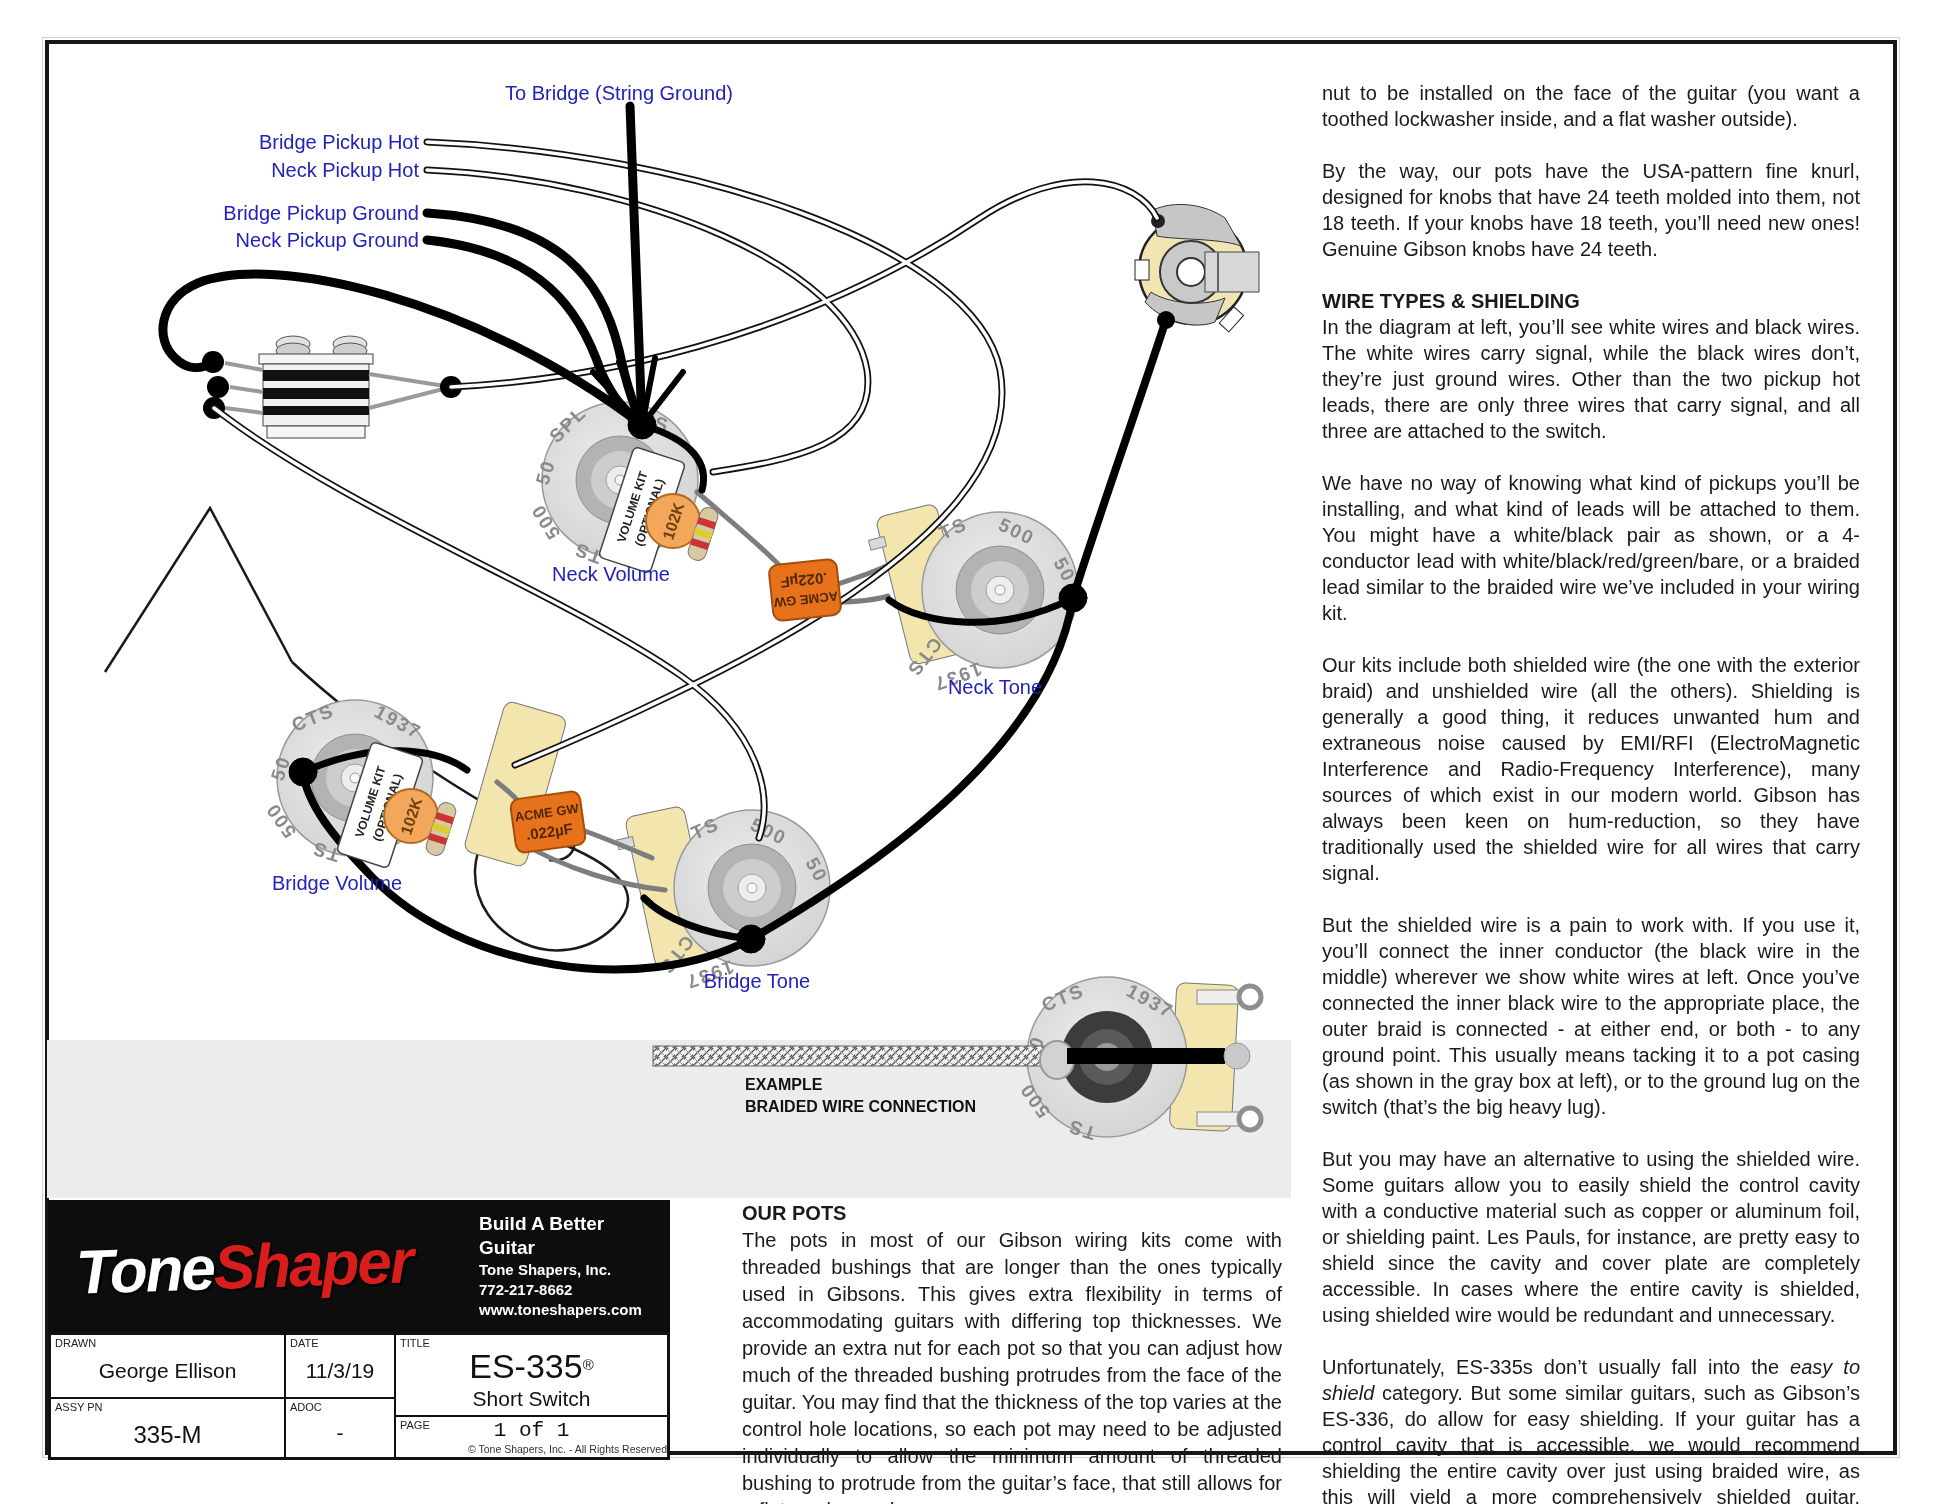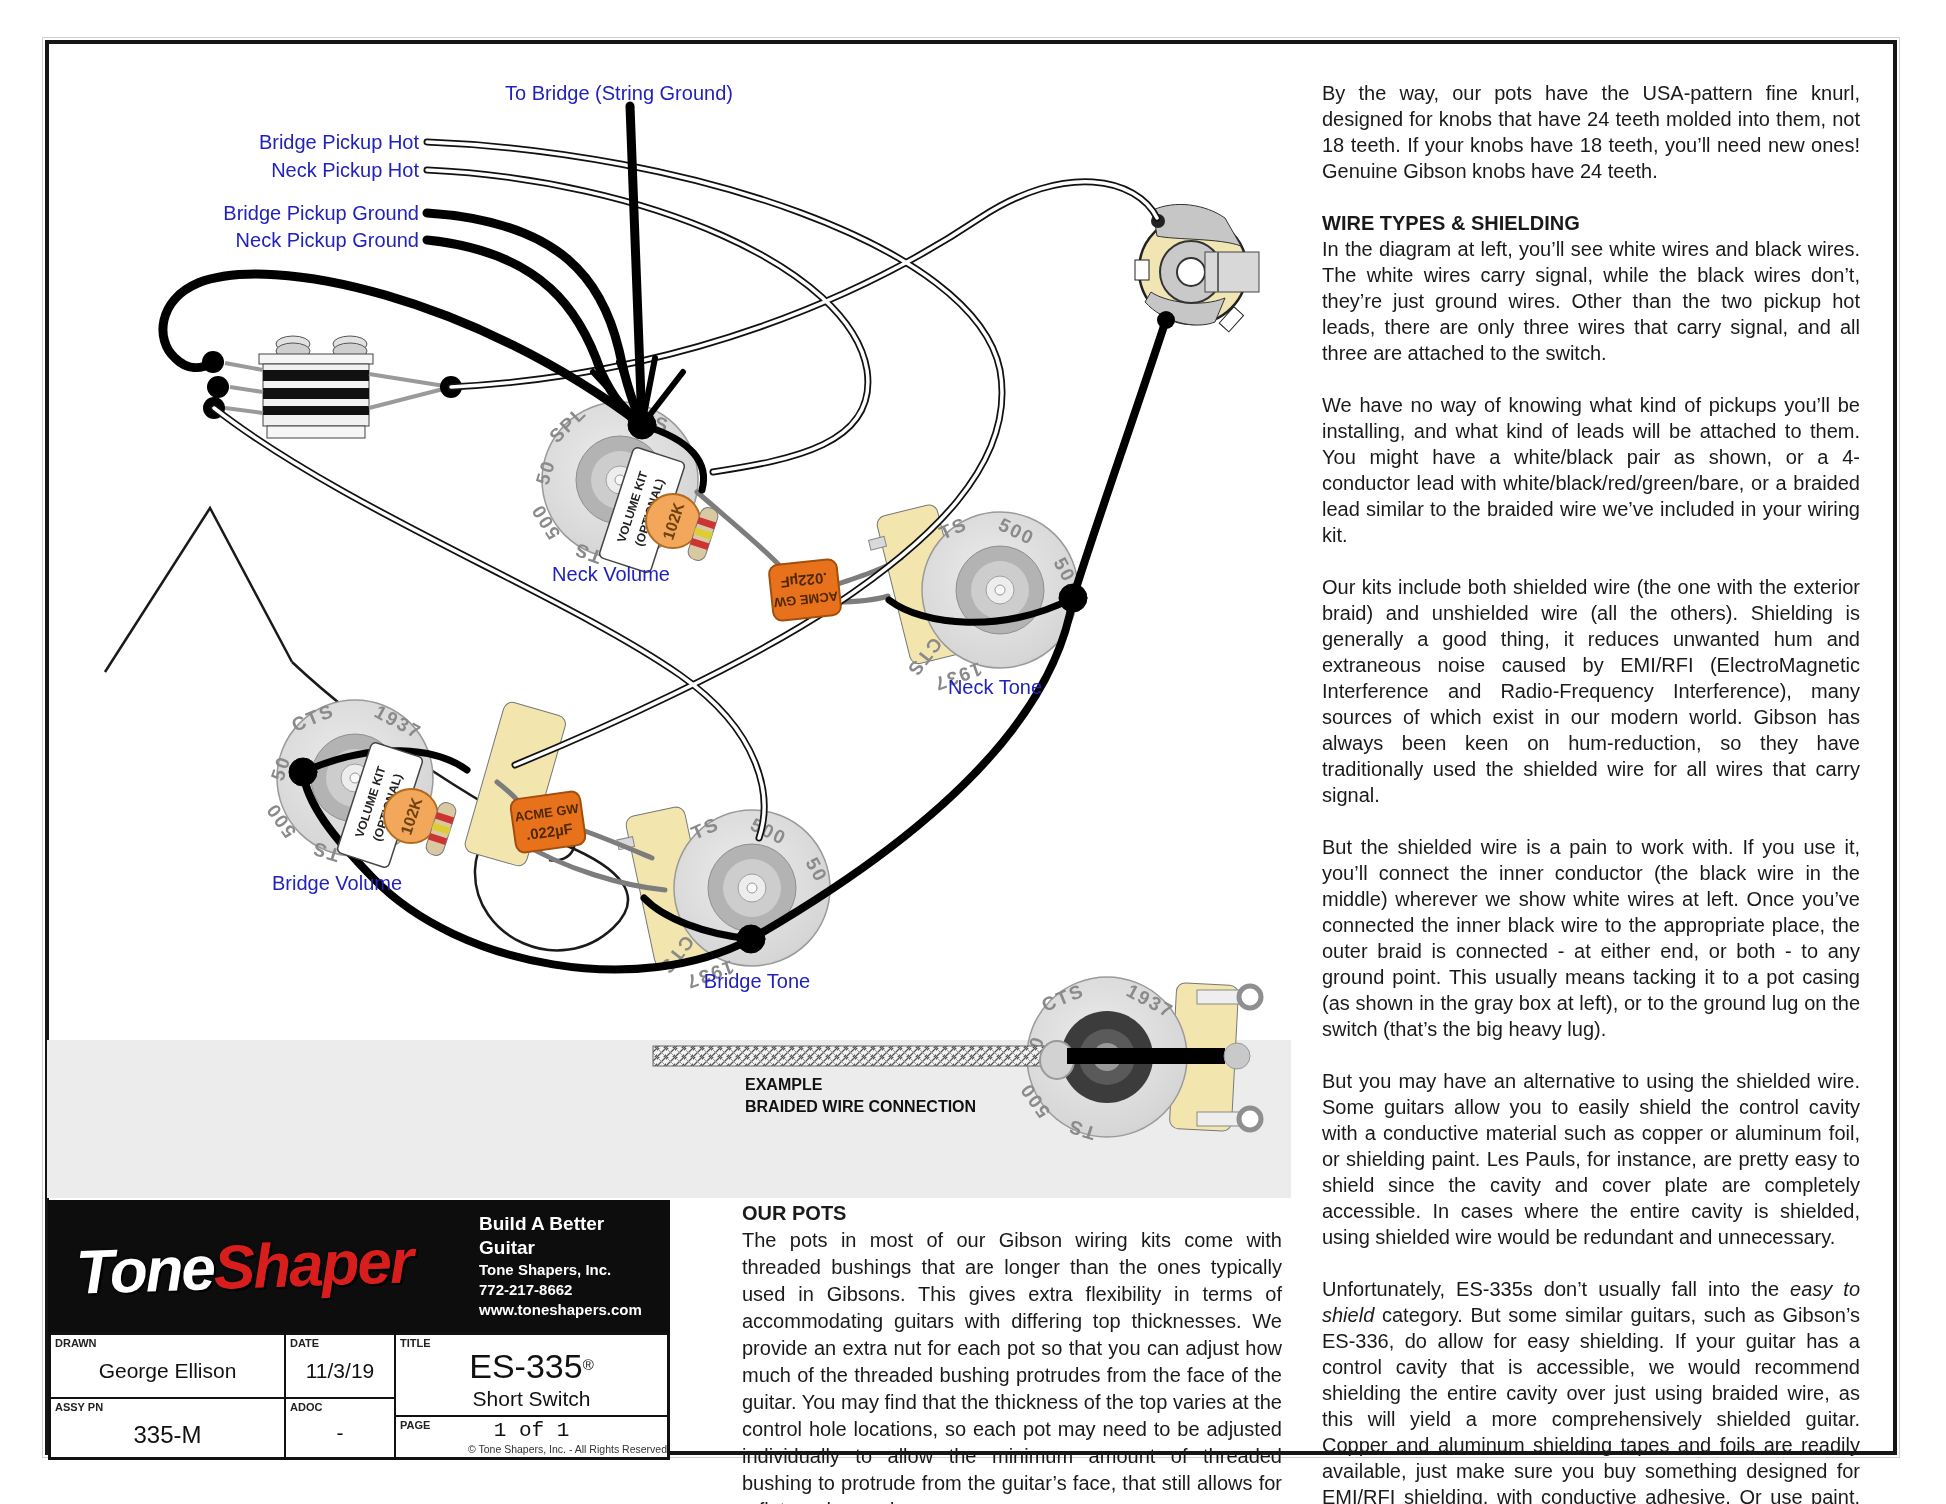--- a/index.html
+++ b/index.html
@@ -43,21 +43,21 @@
     margin-left:28px;transform:rotate(-2deg);white-space:nowrap;
     text-shadow:0 0 3px #000, 2px 2px 0 #000;
   }
   .tb-logo-tone{color:#ffffff;}
   .tb-logo-shaper{color:#d81d1d;}
   .tb-info{position:absolute;right:16px;top:12px;text-align:left;color:#fff;width:175px;}
   .tb-info .tagline{font-size:19px;font-weight:bold;line-height:24px;}
   .tb-info .co{font-size:15px;font-weight:bold;line-height:20px;}
   .tb-table{position:absolute;left:0;top:132px;width:622px;height:128px;border:2px solid #111;box-sizing:border-box;background:#fff;}
   .tb-cell{position:absolute;box-sizing:border-box;border:1px solid #111;}
-  .tb-label{position:absolute;left:4px;top:2px;font-size:11px;font-weight:bold;color:#222;}
+  .tb-label{position:absolute;left:4px;top:2px;font-size:11px;font-weight:normal;color:#222;}
   .tb-value{position:absolute;left:0;right:0;text-align:center;font-size:21px;color:#111;}
   .tb-title-main{font-size:34px;}
   .tb-title-reg{font-size:15px;vertical-align:super;}
   .tb-copy{position:absolute;left:0;right:0;bottom:2px;text-align:right;font-size:10.5px;color:#333;}
   .i{font-style:italic;}
 </style>
 </head>
 <body>
 
 <div class="page-border"></div>
@@ -319,20 +319,21 @@
     <text x="292" y="850" text-anchor="middle">Bridge Volume</text>
     <text x="712" y="948" text-anchor="middle">Bridge Tone</text>
   </g>
   <g font-size="16" font-weight="bold" fill="#111">
     <text x="700" y="1050">EXAMPLE</text>
     <text x="700" y="1072">BRAIDED WIRE CONNECTION</text>
   </g>
 </svg>
 
 <div class="right-col">
+  <p>nut to be installed on the face of the guitar (you want a toothed lockwasher inside, and a flat washer outside).</p>
   <p>By the way, our pots have the USA-pattern fine knurl, designed for knobs that have 24 teeth molded into them, not 18 teeth. If your knobs have 18 teeth, you’ll need new ones! Genuine Gibson knobs have 24 teeth.</p>
   <h3>WIRE TYPES &amp; SHIELDING</h3>
   <p>In the diagram at left, you’ll see white wires and black wires. The white wires carry signal, while the black wires don’t, they’re just ground wires. Other than the two pickup hot leads, there are only three wires that carry signal, and all three are attached to the switch.</p>
   <p>We have no way of knowing what kind of pickups you’ll be installing, and what kind of leads will be attached to them. You might have a white/black pair as shown, or a 4-conductor lead with white/black/red/green/bare, or a braided lead similar to the braided wire we’ve included in your wiring kit.</p>
   <p>Our kits include both shielded wire (the one with the exterior braid) and unshielded wire (all the others). Shielding is generally a good thing, it reduces unwanted hum and extraneous noise caused by EMI/RFI (ElectroMagnetic Interference and Radio-Frequency Interference), many sources of which exist in our modern world. Gibson has always been keen on hum-reduction, so they have traditionally used the shielded wire for all wires that carry signal.</p>
   <p>But the shielded wire is a pain to work with. If you use it, you’ll connect the inner conductor (the black wire in the middle) wherever we show white wires at left. Once you’ve connected the inner black wire to the appropriate place, the outer braid is connected - at either end, or both - to any ground point. This usually means tacking it to a pot casing (as shown in the gray box at left), or to the ground lug on the switch (that’s the big heavy lug).</p>
   <p>But you may have an alternative to using the shielded wire. Some guitars allow you to easily shield the control cavity with a conductive material such as copper or aluminum foil, or shielding paint. Les Pauls, for instance, are pretty easy to shield since the cavity and cover plate are completely accessible. In cases where the entire cavity is shielded, using shielded wire would be redundant and unnecessary.</p>
   <p><span>Unfortunately, ES-335s don’t usually fall into the </span><span class="i">easy to shield</span><span> category. But some similar guitars, such as Gibson’s ES-336, do allow for easy shielding. If your guitar has a control cavity that is accessible, we would recommend shielding the entire cavity over just using braided wire, as this will yield a more comprehensively shielded guitar. Copper and aluminum shielding tapes and foils are readily available, just make sure you buy something designed for EMI/RFI shielding, with conductive adhesive. Or use paint. M.G. Chemicals Super Shield (aerosol or brush on) is a very good, nickel-based paint specifically made for shielding circuits from EMI/RFI.</span></p>
 </div>
 

